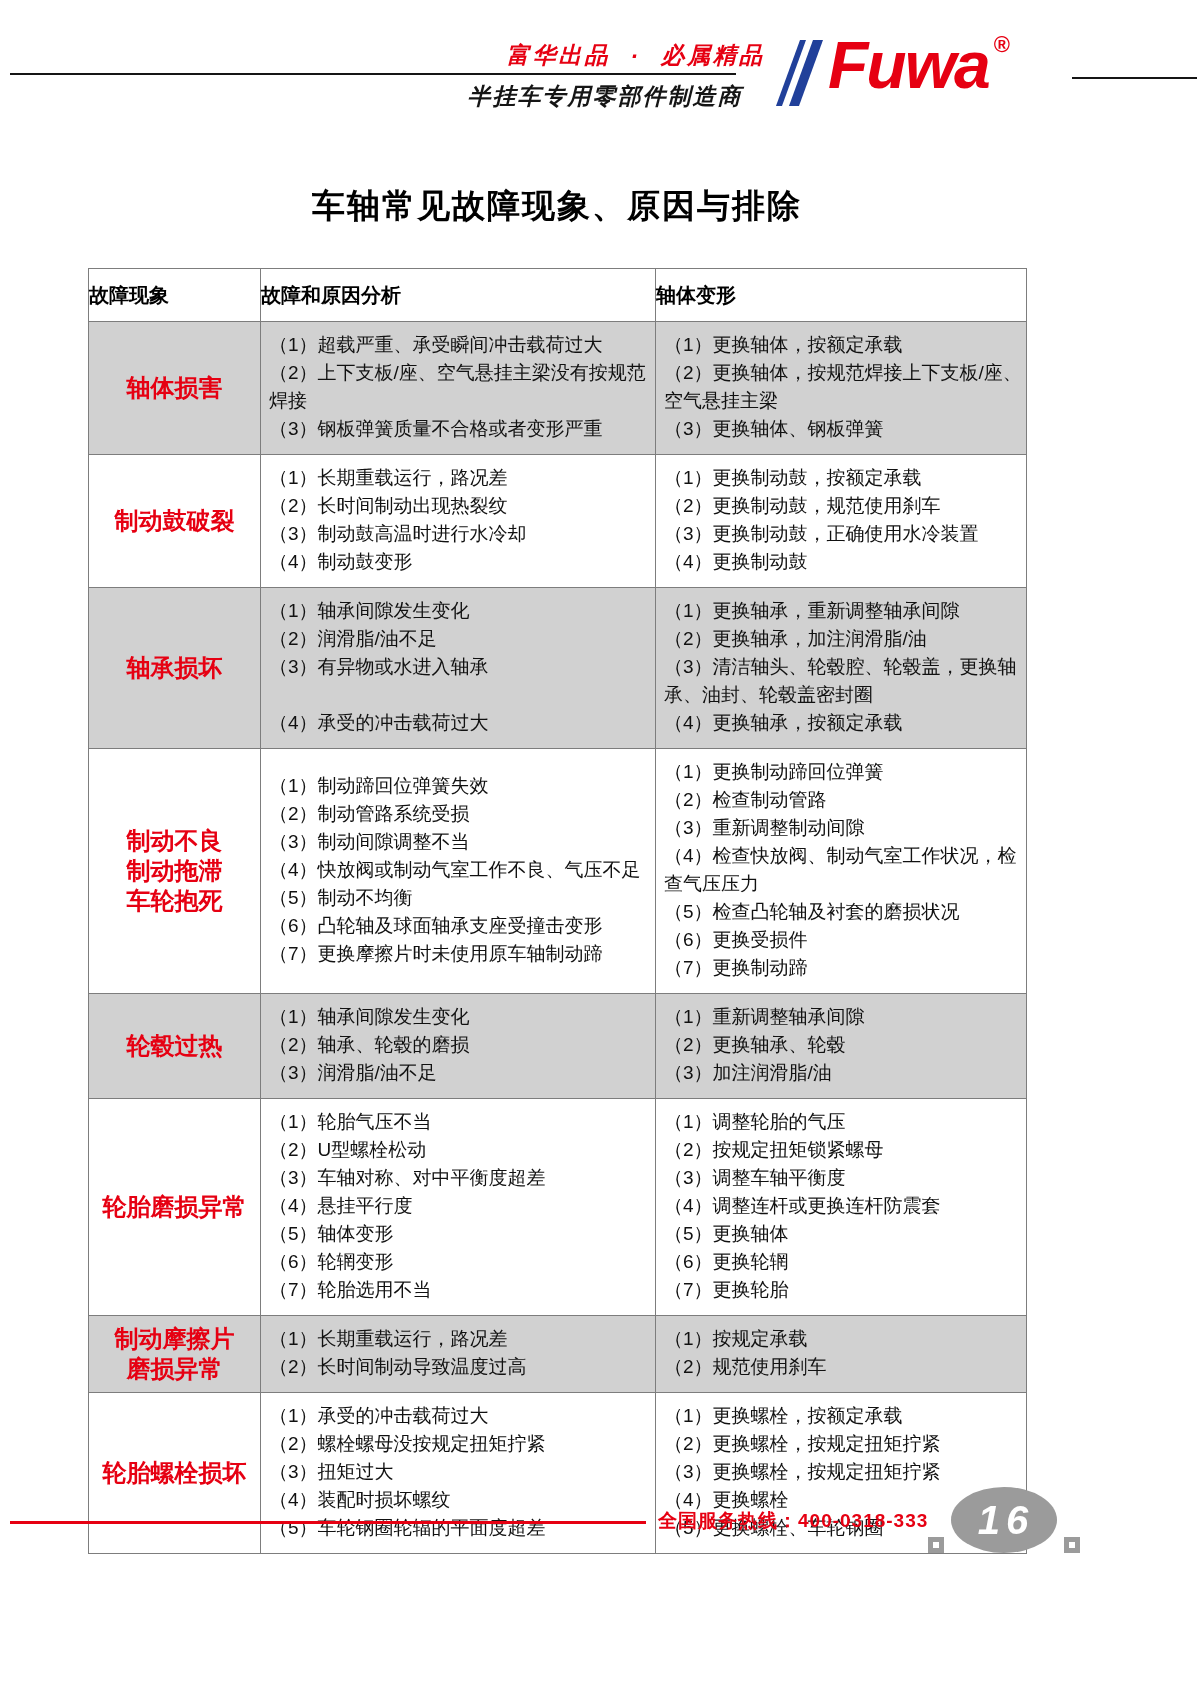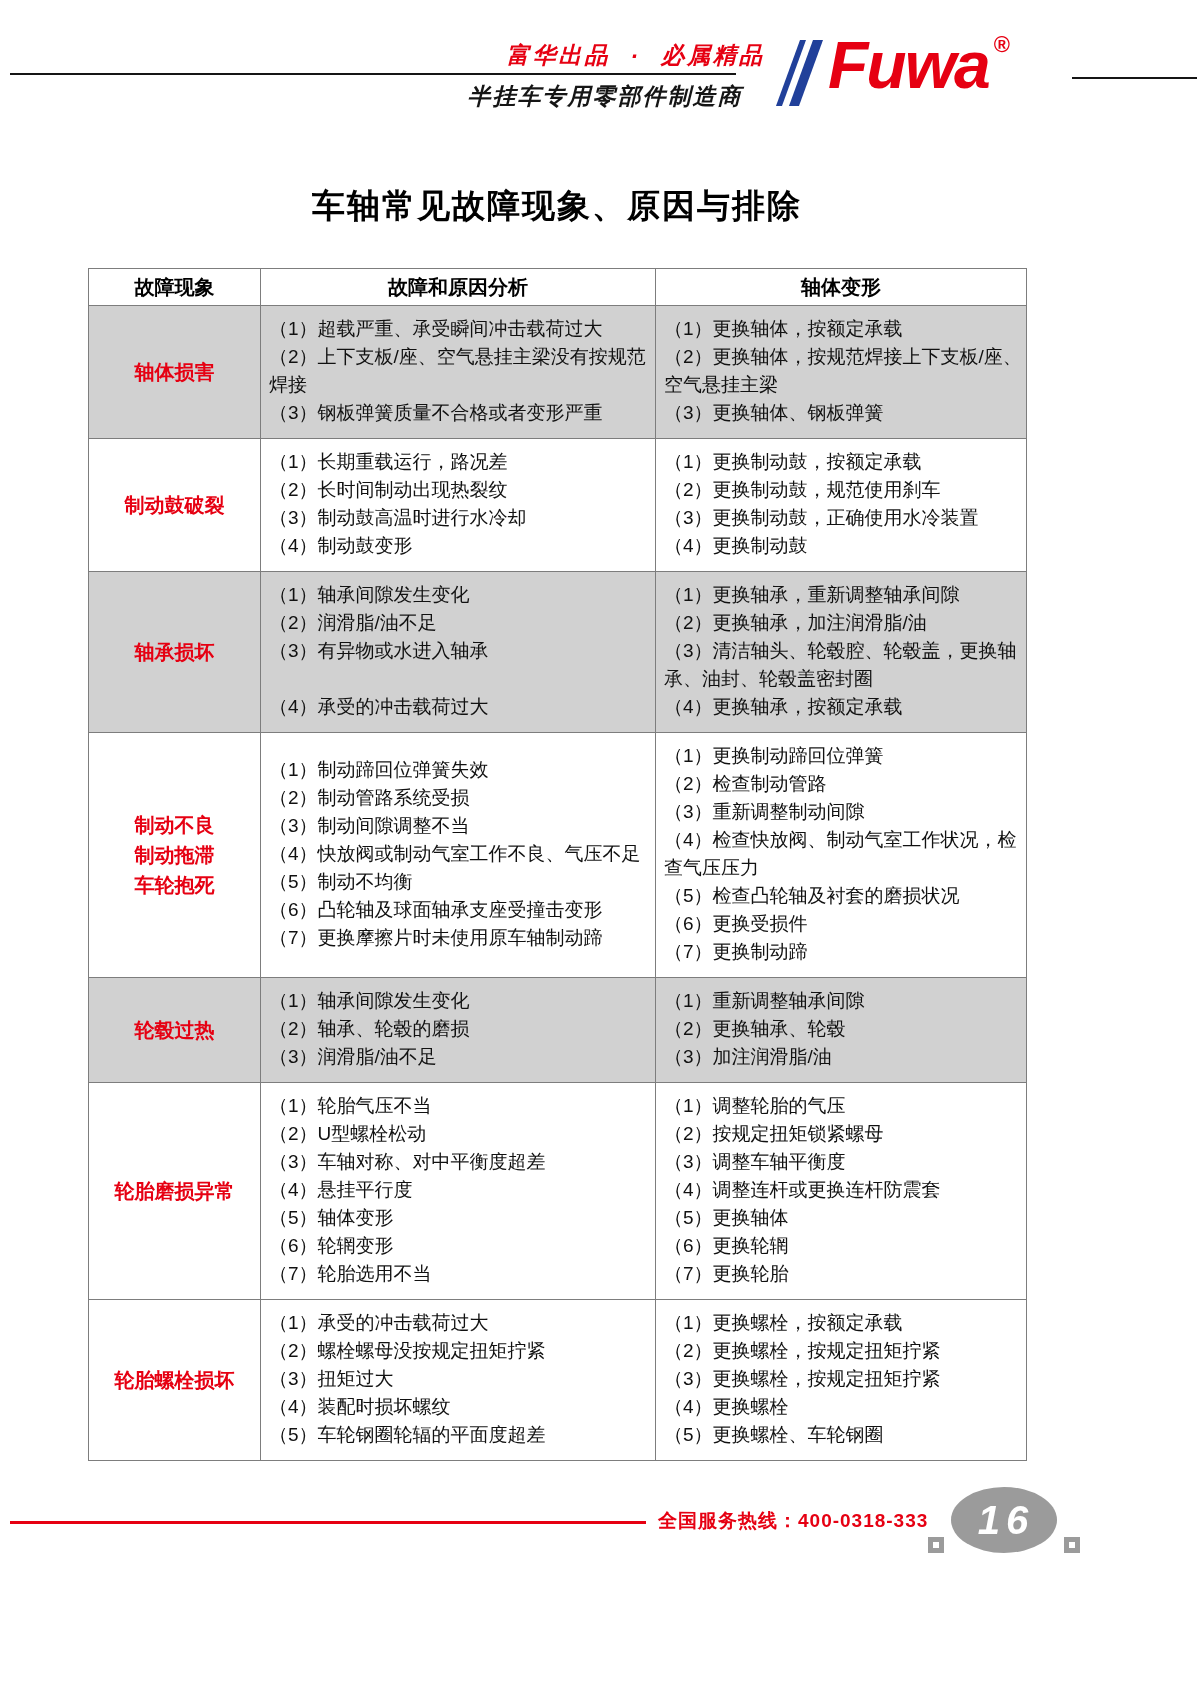--- a/index.html
+++ b/index.html
@@ -24,26 +24,26 @@
   .logo-reg { font-size:22px; line-height:22px; color:var(--brand-red); margin-left:5px; margin-top:2px; font-weight:bold; }
 
   
   .title { position:absolute; left:88px; top:184px; width:938px; text-align:center;
            font-size:33px; font-weight:bold; color:#000; letter-spacing:2px; }
 
   
   .fault-table { position:absolute; left:88px; top:268px; width:938px;
                  border-collapse:collapse; table-layout:fixed; }
   .fault-table th, .fault-table td { border:1px solid var(--border-gray); }
-  .fault-table th { height:37px; font-size:20px; font-weight:bold; text-align:center;
+  .fault-table th { height:53px; font-size:20px; font-weight:bold; text-align:left;
                     vertical-align:middle; color:#000; background:#fff; }
   .fault-table td { font-size:19px; line-height:28px; vertical-align:middle;
                     padding:9px 4px 11px 8px; color:#111; background:#fff; }
   .fault-table td.phenomenon { text-align:center; color:var(--brand-red); font-weight:bold;
-                               font-size:20px; line-height:30px; padding:4px; }
+                               font-size:24px; line-height:30px; padding:4px; }
   .fault-table tr.shaded td { background:var(--row-shade); }
   .item { white-space:normal; }
 
   
   .footer-line { position:absolute; left:10px; top:1521px; width:636px; height:3px; background:var(--brand-red); }
   .hotline { position:absolute; left:658px; top:1508px; font-size:19px; font-weight:bold;
              color:var(--brand-red); letter-spacing:1px; }
   .page-badge { position:absolute; left:928px; top:1487px; display:flex; align-items:flex-end; }
   .badge-dash { width:16px; height:16px; border:5px solid #9b9b9b; background:#fff; }
   .badge-ellipse { width:106px; height:66px; background:#9b9b9b; border-radius:50%;
@@ -191,20 +191,34 @@
           <td>
             <div class="item">（1）调整轮胎的气压</div>
             <div class="item">（2）按规定扭矩锁紧螺母</div>
             <div class="item">（3）调整车轴平衡度</div>
             <div class="item">（4）调整连杆或更换连杆防震套</div>
             <div class="item">（5）更换轴体</div>
             <div class="item">（6）更换轮辋</div>
             <div class="item">（7）更换轮胎</div>
           </td>
         </tr>
+        <tr class="shaded">
+          <td class="phenomenon">
+            <div>制动摩擦片</div>
+            <div>磨损异常</div>
+          </td>
+          <td>
+            <div class="item">（1）长期重载运行，路况差</div>
+            <div class="item">（2）长时间制动导致温度过高</div>
+          </td>
+          <td>
+            <div class="item">（1）按规定承载</div>
+            <div class="item">（2）规范使用刹车</div>
+          </td>
+        </tr>
         <tr>
           <td class="phenomenon">
             <div>轮胎螺栓损坏</div>
           </td>
           <td>
             <div class="item">（1）承受的冲击载荷过大</div>
             <div class="item">（2）螺栓螺母没按规定扭矩拧紧</div>
             <div class="item">（3）扭矩过大</div>
             <div class="item">（4）装配时损坏螺纹</div>
             <div class="item">（5）车轮钢圈轮辐的平面度超差</div>

